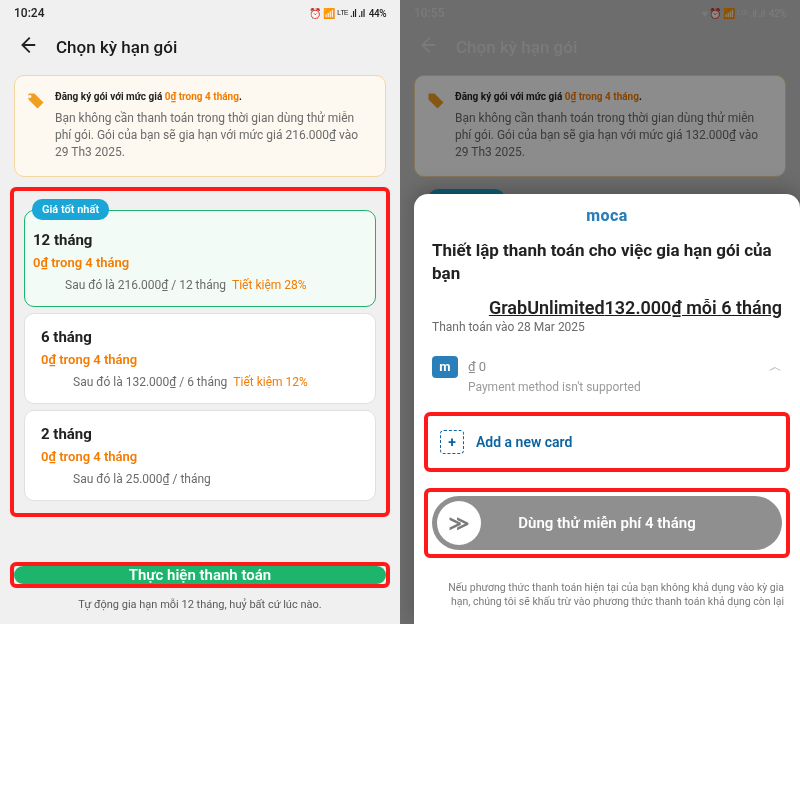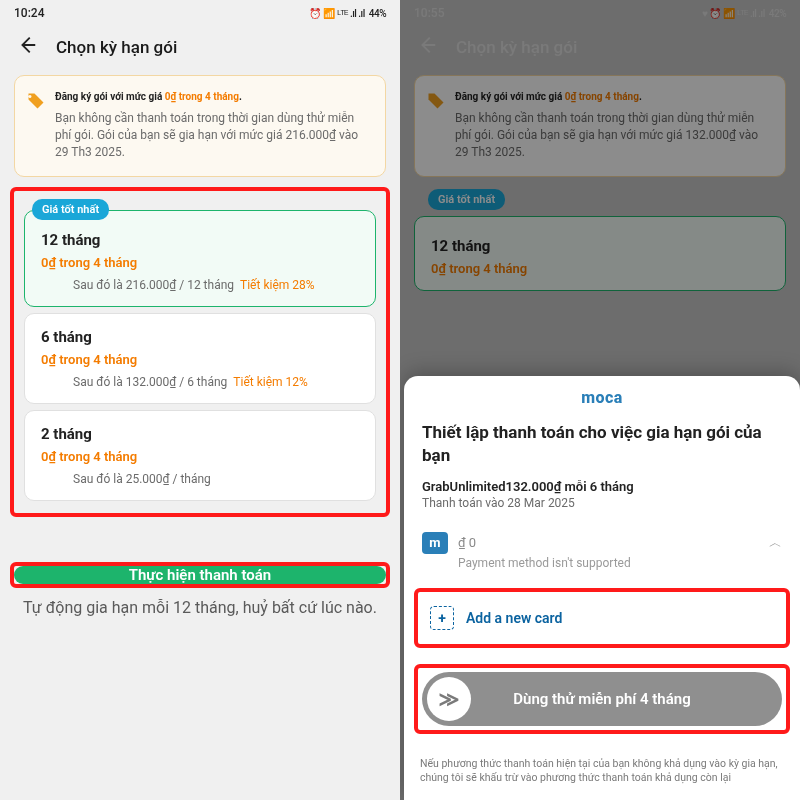--- a/index.html
+++ b/index.html
@@ -8,21 +8,21 @@
     background: #fff;
     width: 800px;
     height: 800px;
     display: flex;
     overflow: hidden;
     font-size: 13px;
     color: #1a1a1a;
   }
   .screen {
     width: 400px;
-    height: 800px;
+    height: 624px;
     position: relative;
     overflow: hidden;
   }
   .screen-left { background: #f0f0f0; }
   .screen-right { background: #6d6d6d; }
   
   .dim {
     filter: brightness(0.55);
     pointer-events: none;
   }
@@ -85,73 +85,75 @@
     border: 1px solid #e0e0e0;
     border-radius: 10px;
     margin: 6px 6px;
     padding: 14px 16px;
   }
   .plan.selected {
     border: 1.5px solid #1db46c;
     background: #f2fbf6;
     margin-top: -10px;
     padding-top: 20px;
+    padding-left: 8px;
   }
   .plan .name { font-size: 15px; font-weight: 700; color: #222; }
   .plan .trial { color: #f47c00; font-size: 13px; font-weight: 600; margin-top: 6px; }
   .plan .after { color: #6b6b6b; font-size: 12px; margin-top: 8px; margin-left: 32px; }
   .plan .after .save { color: #f47c00; margin-left: 6px; }
   
   .cta-wrap { margin: 45px 10px 6px; }
   .cta {
     background: #1db46c;
     color: #fff;
     text-align: center;
     font-size: 15px;
     font-weight: 600;
     border-radius: 24px;
   }
   .footnote {
     text-align: center;
-    font-size: 16px;
+    font-size: 11px;
     color: #5a5a5a;
     margin-top: 10px;
   }
   
   .under {
     position: absolute;
     inset: 0;
   }
   
   .sheet {
     position: absolute;
-    left: 4px; right: 0; bottom: 0;
+    left: 14px; right: 0; bottom: 0;
     background: #fff;
     border-radius: 14px 14px 0 0;
     padding: 10px 0 14px;
     box-shadow: 0 -4px 20px rgba(0,0,0,.25);
   }
   .sheet .moca {
     text-align: center;
     color: #2a7fb8;
     font-weight: 800;
     font-size: 16px;
     letter-spacing: 0.5px;
     padding: 2px 0 10px;
   }
   .sheet h2 {
     font-size: 17px; font-weight: 700;
     padding: 4px 18px 12px;
     line-height: 1.35;
     color: #222;
   }
   .sheet .row {
-    display: flex; justify-content: flex-start;
+    display: flex; justify-content: flex-end;
     padding: 0 18px 2px;
-    font-size: 13px;
+    font-size: 18px;
+    text-decoration: underline;
   }
   .sheet .row .left { font-weight: 600; color: #222; }
   .sheet .row .right { text-align: right; color: #222; font-weight: 600; }
   .sheet .row2 { text-align: left; color: #6b6b6b; font-size: 12px; padding: 0 18px 12px; }
   .pm {
     display: flex; align-items: center; gap: 10px;
     padding: 10px 18px 2px;
     color: #8a8a8a;
   }
   .pm .micon {
@@ -184,21 +186,21 @@
     font-size:15px;font-weight:600;
   }
   .swipe .knob {
     position:absolute;left:5px;top:5px;
     width:44px;height:44px;border-radius:50%;
     background:#fff;color:#7a7a7a;
     display:flex;align-items:center;justify-content:center;
     font-size:20px;
   }
   .disclaimer {
-    font-size:10.5px;color:#7a7a7a;text-align:left;
+    font-size:10.5px;color:#7a7a7a;text-align:right;
     padding: 8px 16px 0; line-height:1.4;margin-top:15px;
   }
   .screen-right .status, .screen-right .appbar-title { color:#ddd; }
 </style>
 </head>
 <body>
 
 <div class="screen screen-left">
 
   <div class="status">

